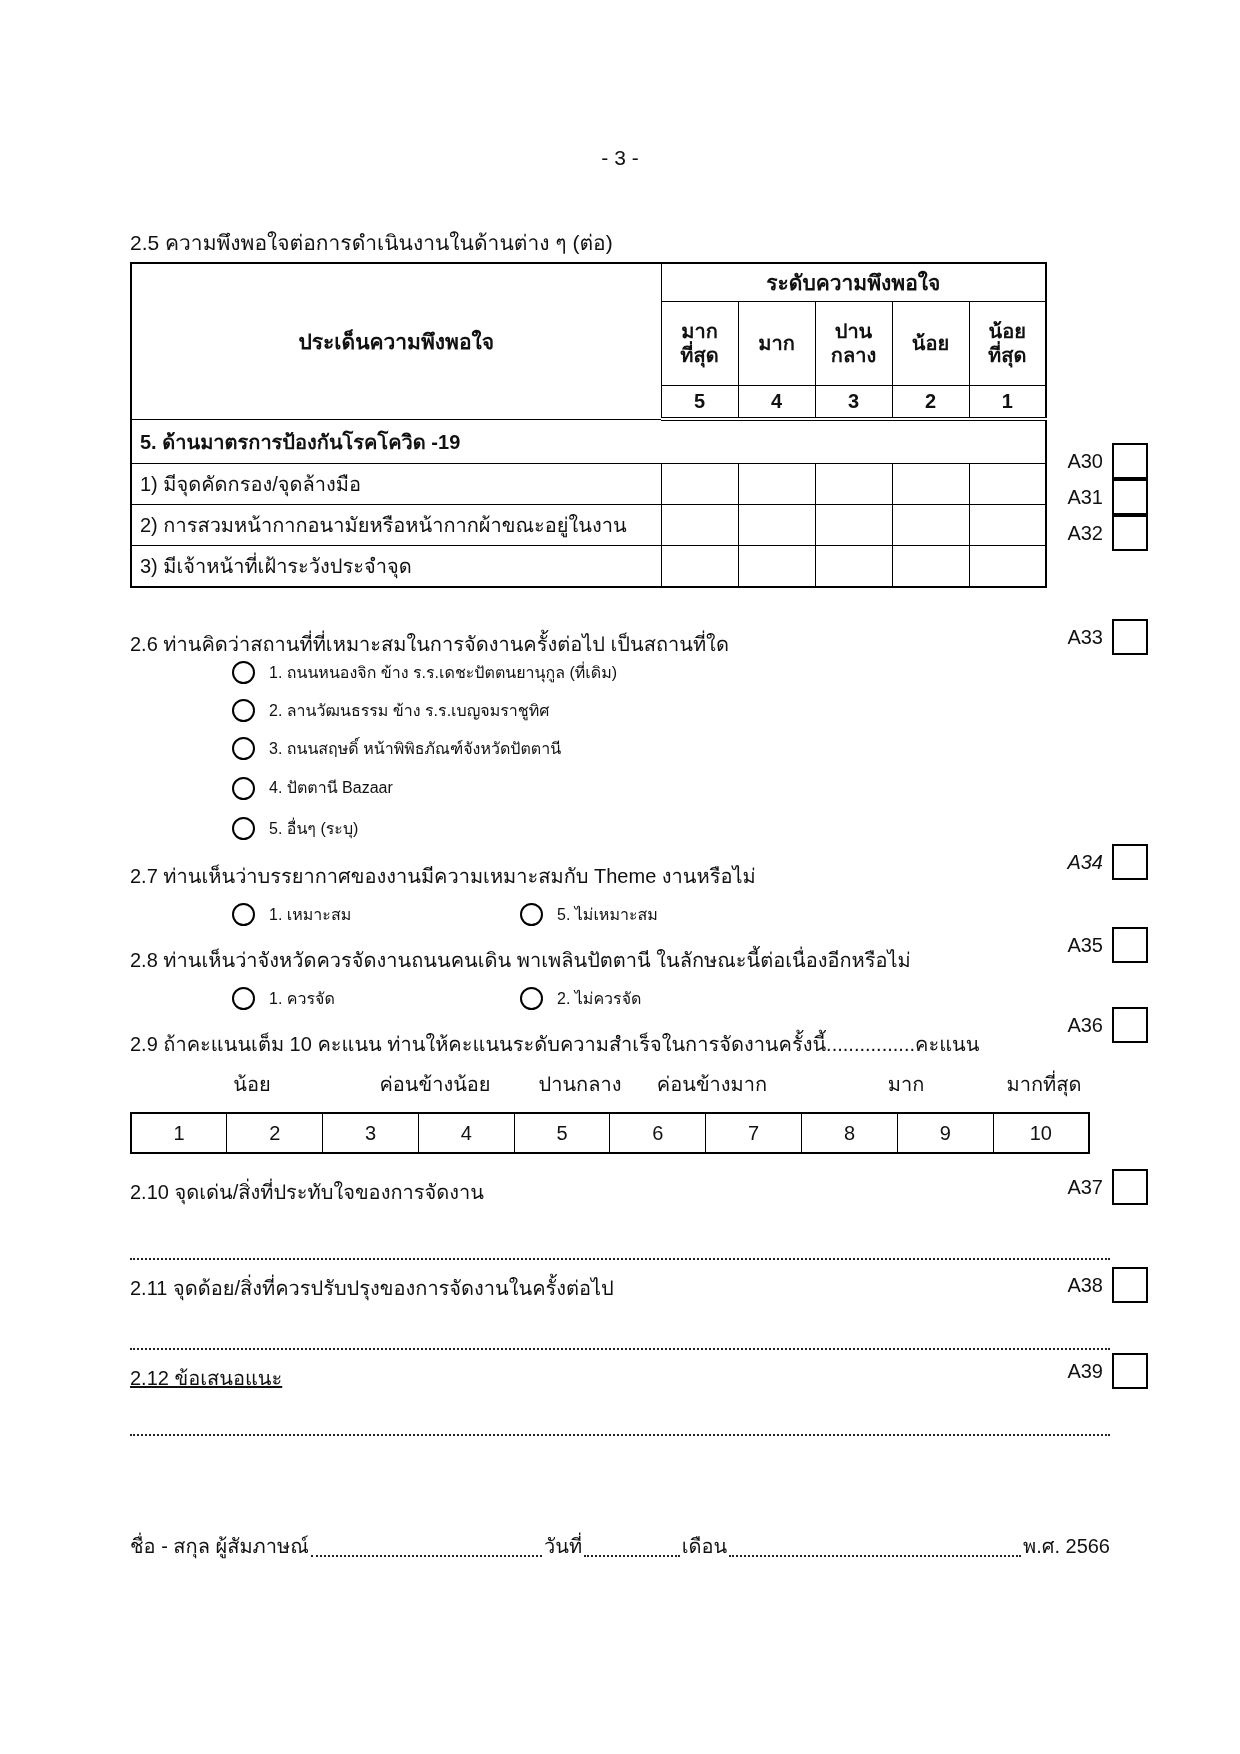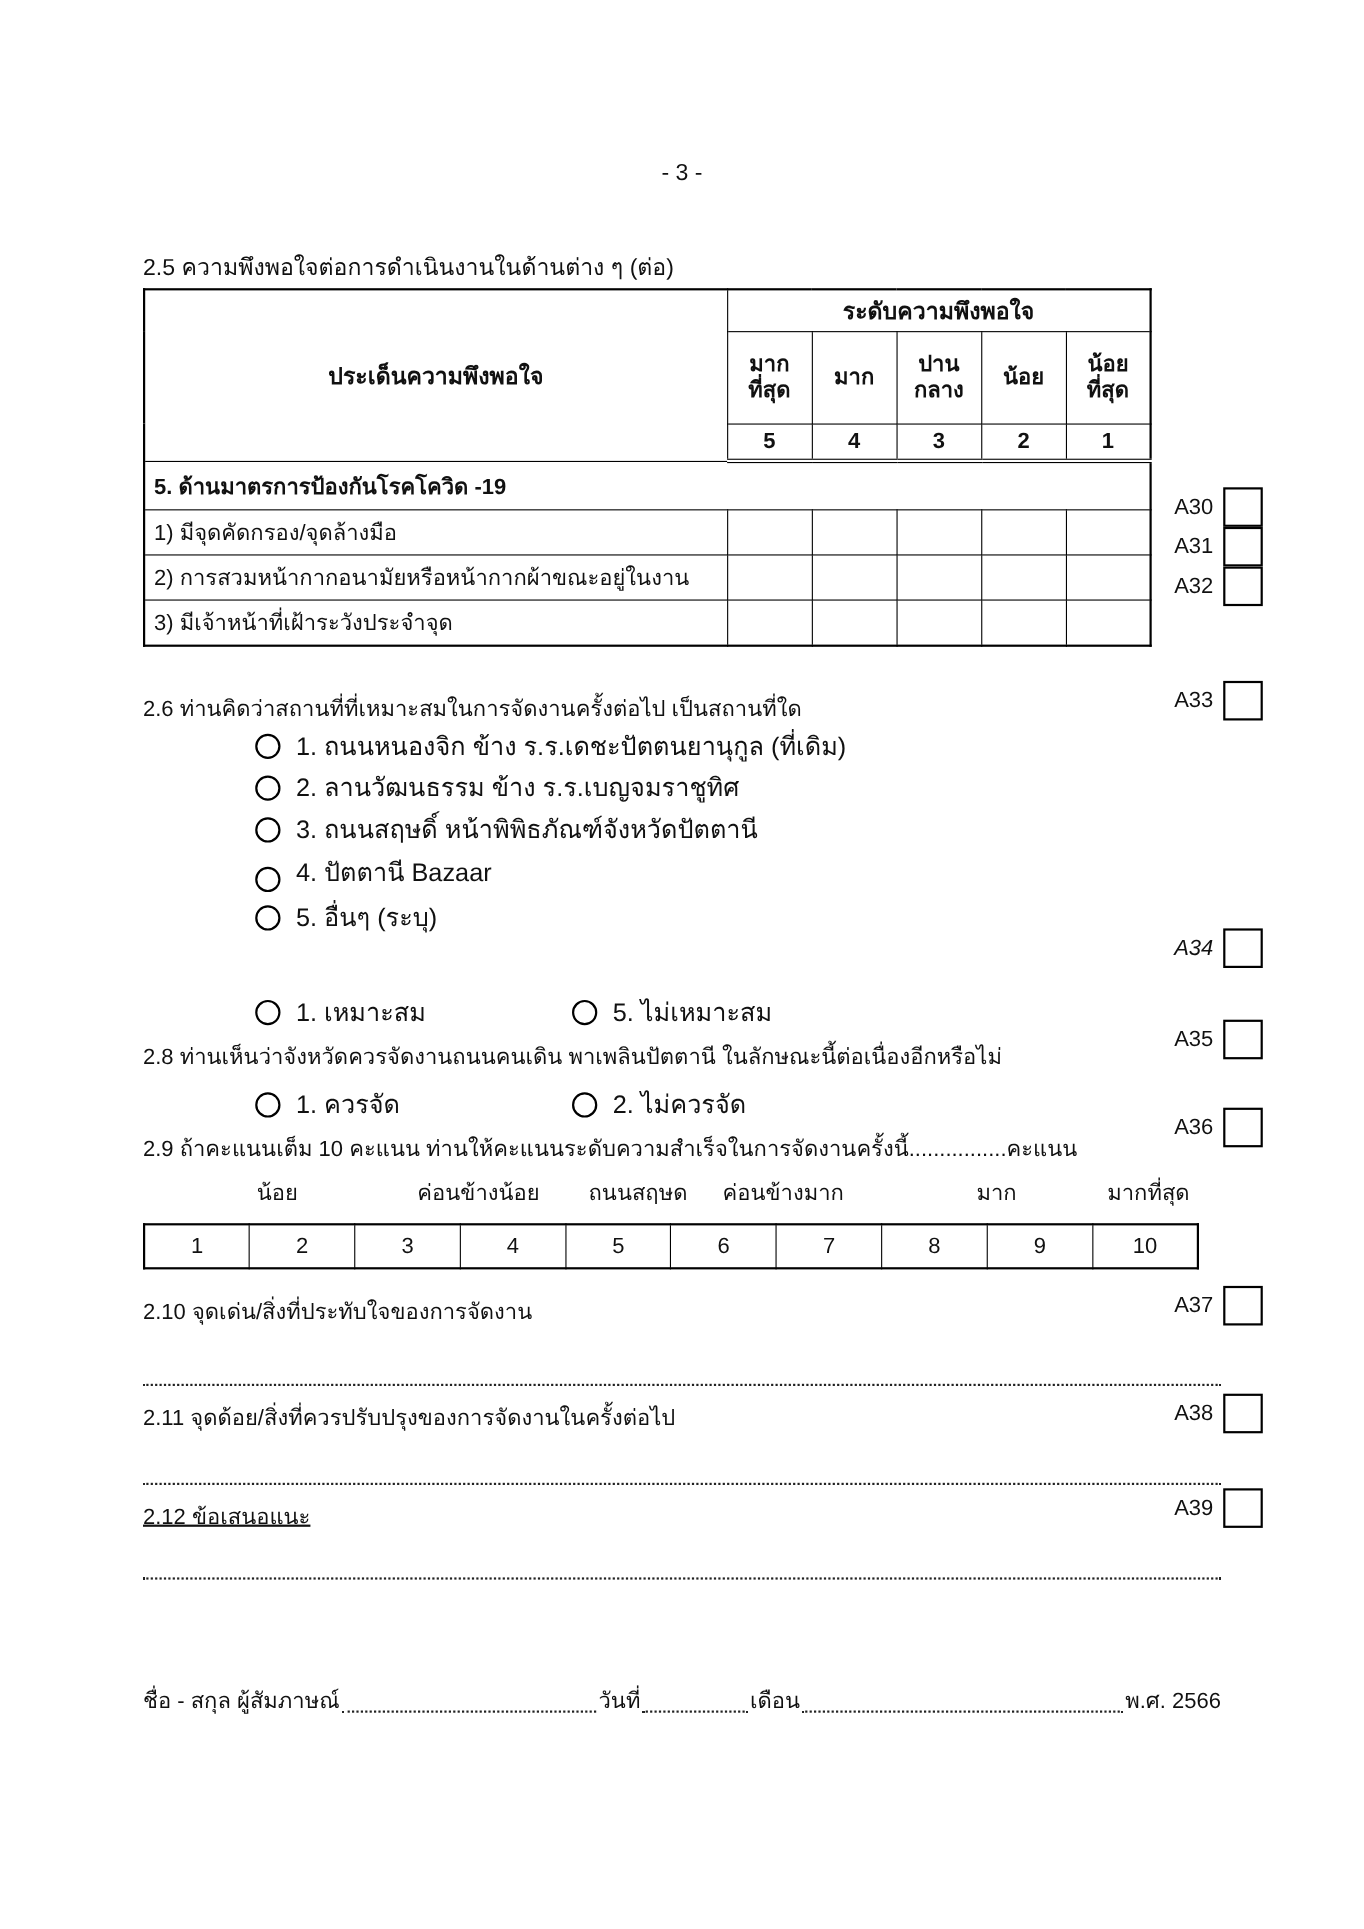--- a/index.html
+++ b/index.html
@@ -23,21 +23,21 @@
   .data-row td { height:41px; }
   .data-row .lbl { padding:3px 8px; white-space:nowrap; overflow:hidden; }
 
   
   .code-row { position:absolute; display:flex; align-items:center; justify-content:flex-end;
               gap:9px; width:96px; height:38px; left:1052px; }
   .code-label { font-size:20px; }
   .cbox { width:36px; height:36px; border:2px solid #000; background:#fff; flex:none; }
 
   
-  .option { position:absolute; display:flex; align-items:center; gap:14px; font-size:23px; white-space:nowrap; }
+  .option { position:absolute; display:flex; align-items:center; gap:14px; font-size:16px; white-space:nowrap; }
   .radio { display:inline-block; width:23px; height:23px; border:2.5px solid #000; border-radius:50%; background:#fff; flex:none; }
 
   
   .scale-label { position:absolute; top:1068px; transform:translateX(-50%); font-size:20px; white-space:nowrap; }
   .scale-table { position:absolute; left:130px; top:1112px; width:960px;
                  border-collapse:collapse; table-layout:fixed; font-size:20px; border:2px solid #000; }
   .scale-table td { border:1px solid #000; height:40px; text-align:center; }
 
   
   .dotline { position:absolute; left:130px; width:980px; height:0; border-bottom:2px dotted #222; }
@@ -150,20 +150,21 @@
   </div>
   <div class="option" style="left:232px; top:775px;align-items:flex-end;">
     <span class="radio"></span>
     <span>4. ปัตตานี Bazaar</span>
   </div>
   <div class="option" style="left:232px; top:816px;">
     <span class="radio"></span>
     <span>5. อื่นๆ (ระบุ)</span>
   </div>
 
+  <div class="q" style="left:130px; top:860px;">2.7 ท่านเห็นว่าบรรยากาศของงานมีความเหมาะสมกับ Theme งานหรือไม่</div>
   <div class="code-row" style="top:843px;font-style:italic;">
     <span class="code-label">A34</span>
     <div class="cbox"></div>
   </div>
   <div class="option" style="left:232px; top:902px;">
     <span class="radio"></span>
     <span>1. เหมาะสม</span>
   </div>
   <div class="option" style="left:520px; top:902px;">
     <span class="radio"></span>
@@ -184,21 +185,21 @@
     <span>2. ไม่ควรจัด</span>
   </div>
 
   <div class="q" style="left:130px; top:1028px;">2.9 ถ้าคะแนนเต็ม 10 คะแนน ท่านให้คะแนนระดับความสำเร็จในการจัดงานครั้งนี้................คะแนน</div>
   <div class="code-row" style="top:1006px;">
     <span class="code-label">A36</span>
     <div class="cbox"></div>
   </div>
   <span class="scale-label" style="left:252px;">น้อย</span>
   <span class="scale-label" style="left:435px;">ค่อนข้างน้อย</span>
-  <span class="scale-label" style="left:580px;">ถนนสฤษด</span>
+  <span class="scale-label" style="left:580px;">ปานกลาง</span>
   <span class="scale-label" style="left:712px;">ค่อนข้างมาก</span>
   <span class="scale-label" style="left:906px;">มาก</span>
   <span class="scale-label" style="left:1044px;">มากที่สุด</span>
 
   <table class="scale-table">
     <tbody>
       <tr>
         <td>1</td>
         <td>2</td>
         <td>3</td>

